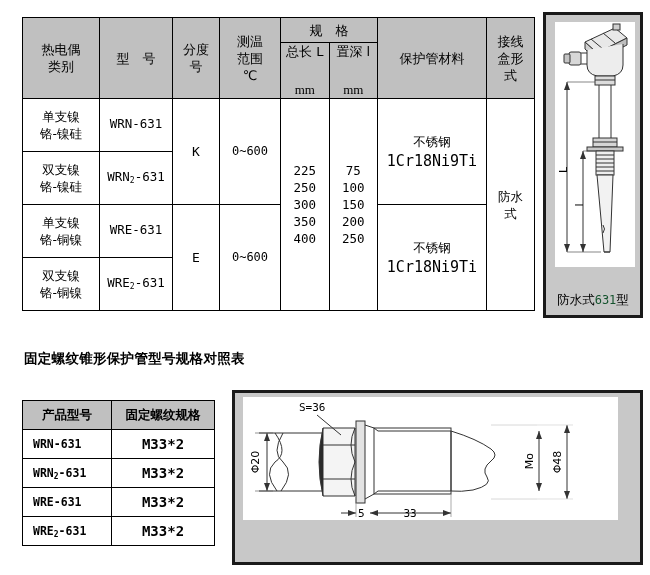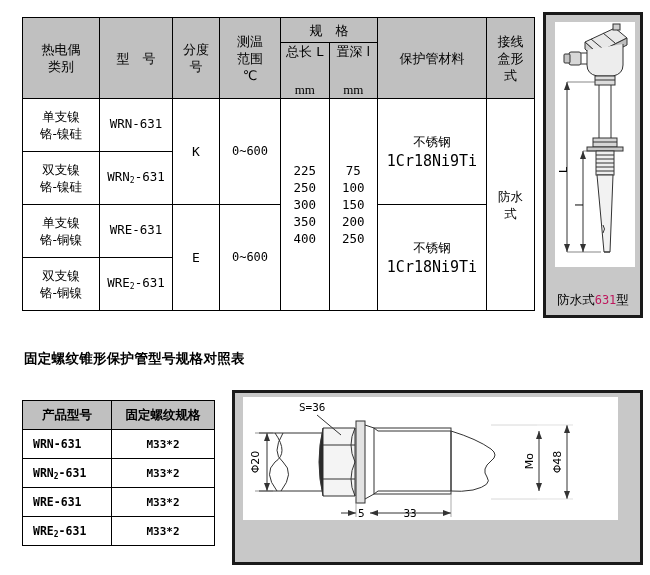--- a/index.html
+++ b/index.html
@@ -60,21 +60,21 @@
     position:relative;width:100%;height:100%;
   }
   #right-panel .whitebox{
     position:absolute;left:4px;top:2px;width:80px;height:245px;
     background:#ffffff;
   }
   #rp-caption{
     position:absolute;left:0;bottom:1px;width:100%;
     text-align:center;font-size:12.5px;white-space:nowrap;
   }
-  #rp-caption .num{color:#be185d;font-family:"DejaVu Sans Mono","Liberation Mono",monospace;font-size:12px;}
+  #rp-caption .num{color:#14532d;font-family:"DejaVu Sans Mono","Liberation Mono",monospace;font-size:12px;}
 
   
   #section-heading{
     left:24px;top:350px;
     font-size:13.5px;font-weight:bold;
     letter-spacing:0.3px;
   }
 
   
   #thread-table{
@@ -94,21 +94,21 @@
   }
   #thread-table tbody td{
     background:#fff;
   }
   #thread-table .model{
     font-family:"DejaVu Sans Mono","Liberation Mono",monospace;
     font-size:11.5px;text-align:left;padding-left:10px;
   }
   #thread-table .thr{
     font-family:"DejaVu Sans Mono","Liberation Mono",monospace;
-    font-size:11px;
+    font-size:14px;
   }
 
   
   #bottom-panel{
     left:232px;top:390px;width:411px;height:175px;
     border:3px solid #1a1a1a;
     background:#c8c8c8;
     box-sizing:border-box;
     padding:2px;
   }

